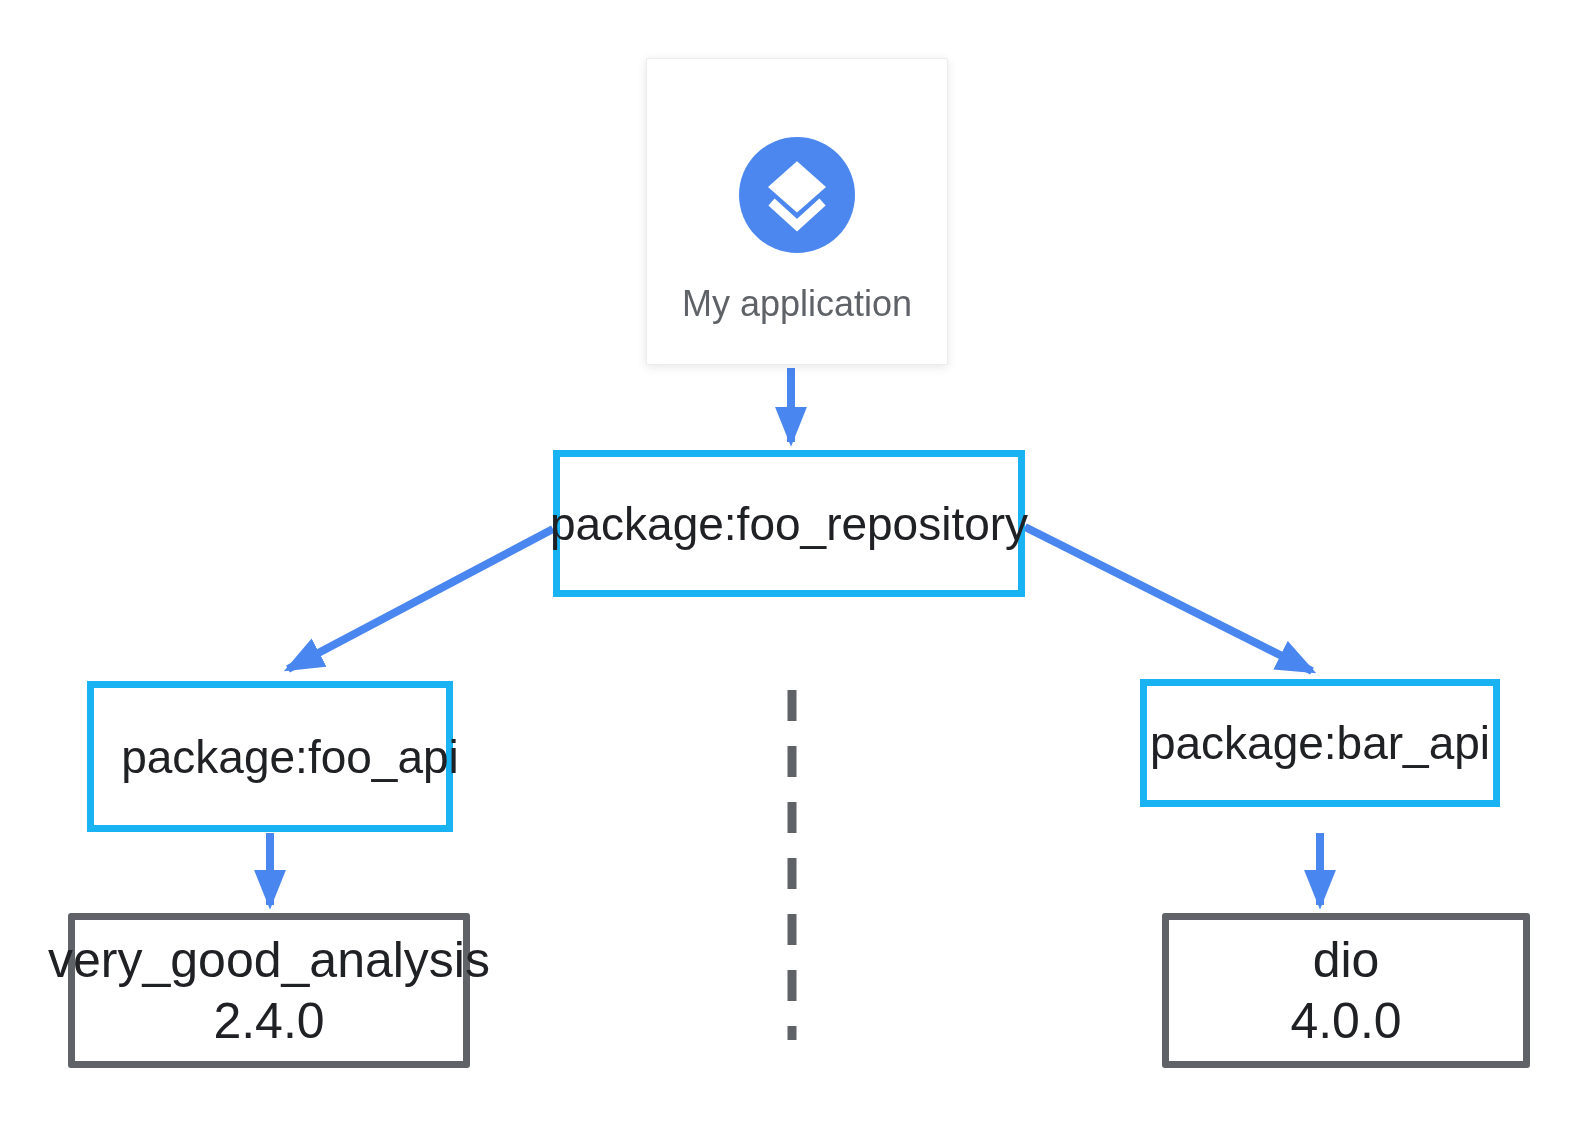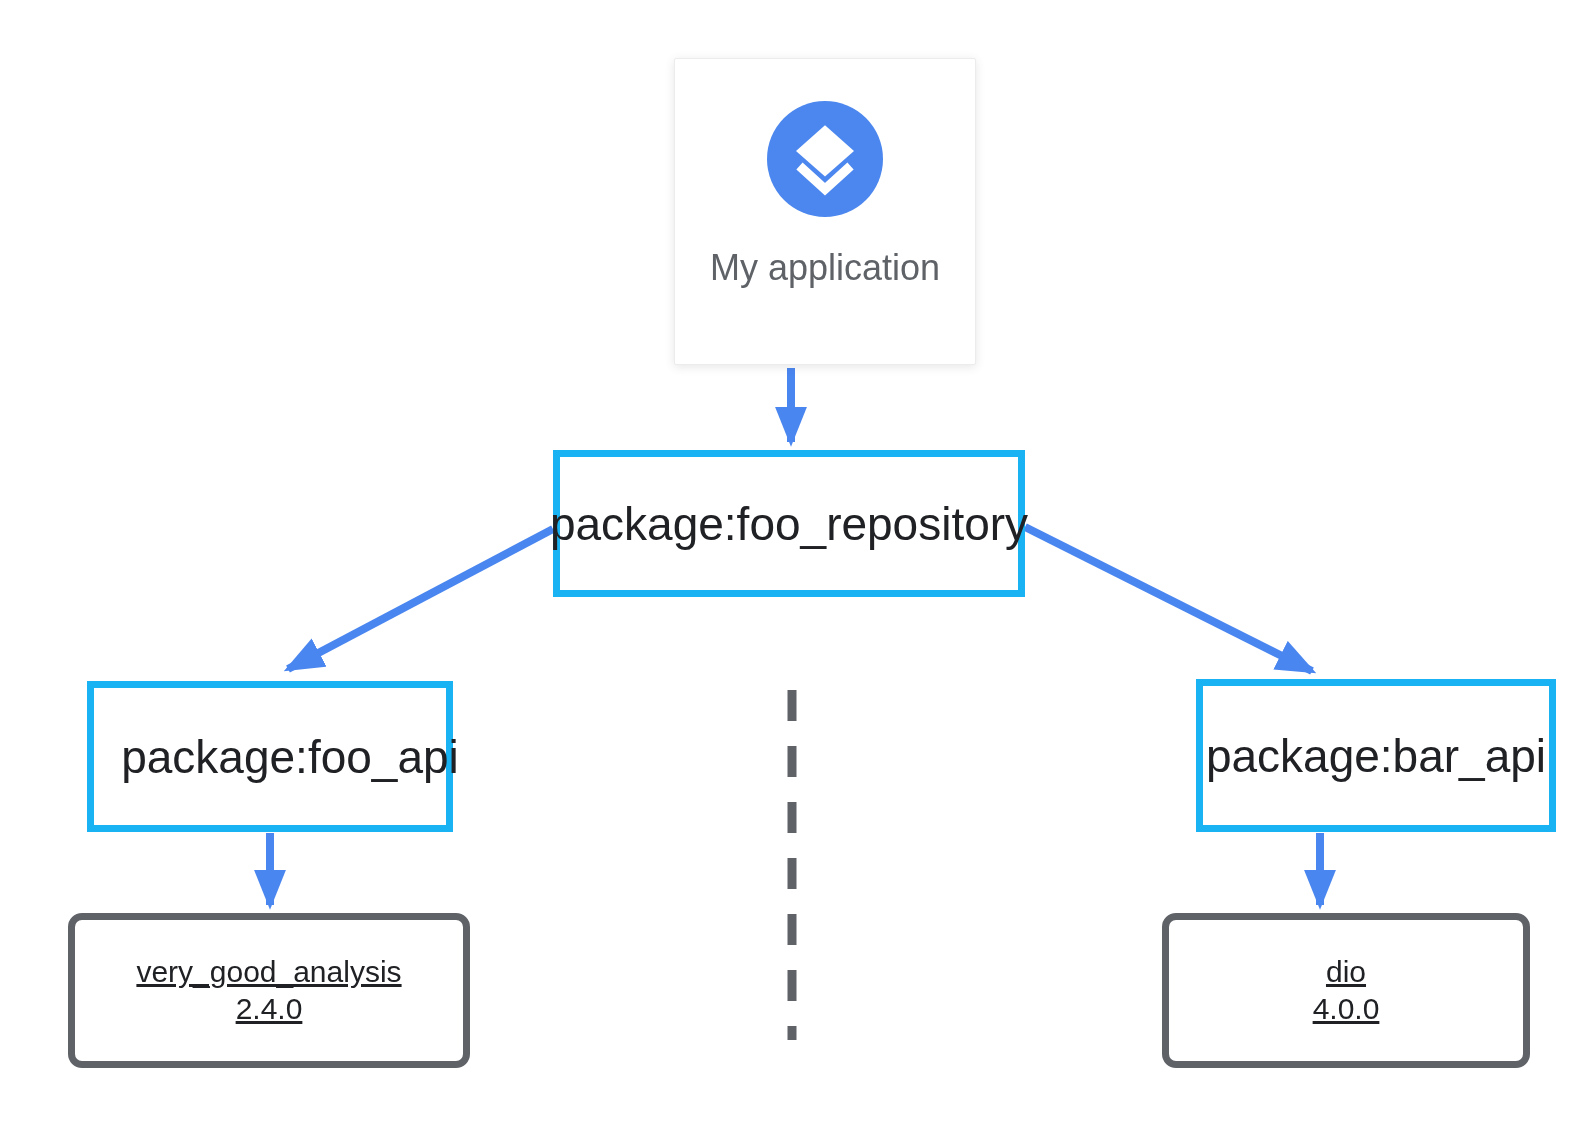--- a/index.html
+++ b/index.html
@@ -40,56 +40,55 @@
     background: #fff;
     display: flex;
     flex-direction: column;
     align-items: center;
     justify-content: center;
     text-align: center;
   }
 
   
   .node-app {
-    left: 674px; top: 58px;
+    left: 646px; top: 58px;
     width: 302px; height: 307px;
     border: 1px solid #ececec;
     border-radius: 2px;
     box-shadow: 0 2px 10px rgba(60,64,67,0.13);
-    justify-content: flex-start;
+    justify-content: center;
     padding-top: 42px;
   }
   .app-icon { width: 116px; height: 116px; }
   .app-label {
     margin-top: 28px;
     width: 240px;
     font-size: 36px;
     line-height: 1.3;
     color: var(--text-gray);
   }
 
   
   .node-package {
     border: 7px solid var(--package-border);
     border-radius: 0;
     font-size: 46px;
     color: var(--text-dark);
   }
   .node-foo-repository { left: 553px; top: 450px; width: 472px; height: 147px; }
   .node-foo-api        { left: 87px;  top: 681px; width: 366px; height: 151px; padding-left: 40px; }
-  .node-bar-api        { left: 1196px; top: 679px; width: 360px; height: 153px; align-items: center; }
+  .node-bar-api        { left: 1140px; top: 679px; width: 360px; height: 128px; align-items: center; }
 
   
   .node-external {
     border: 7px solid var(--external-border);
-    border-radius: 14px;
-    font-size: 30px;
+    border-radius: 3px;
+    font-size: 50px;
     line-height: 1.22;
     color: var(--text-dark);
-    text-decoration: underline;
   }
   .node-very-good-analysis { left: 68px;  top: 913px; width: 402px; height: 155px; }
   .node-dio                { left: 1162px; top: 913px; width: 368px; height: 155px; }
 </style>
 </head>
 <body>
 
 <div class="canvas">
 
   <svg class="connectors" viewBox="0 0 1588 1135" aria-hidden="true">

